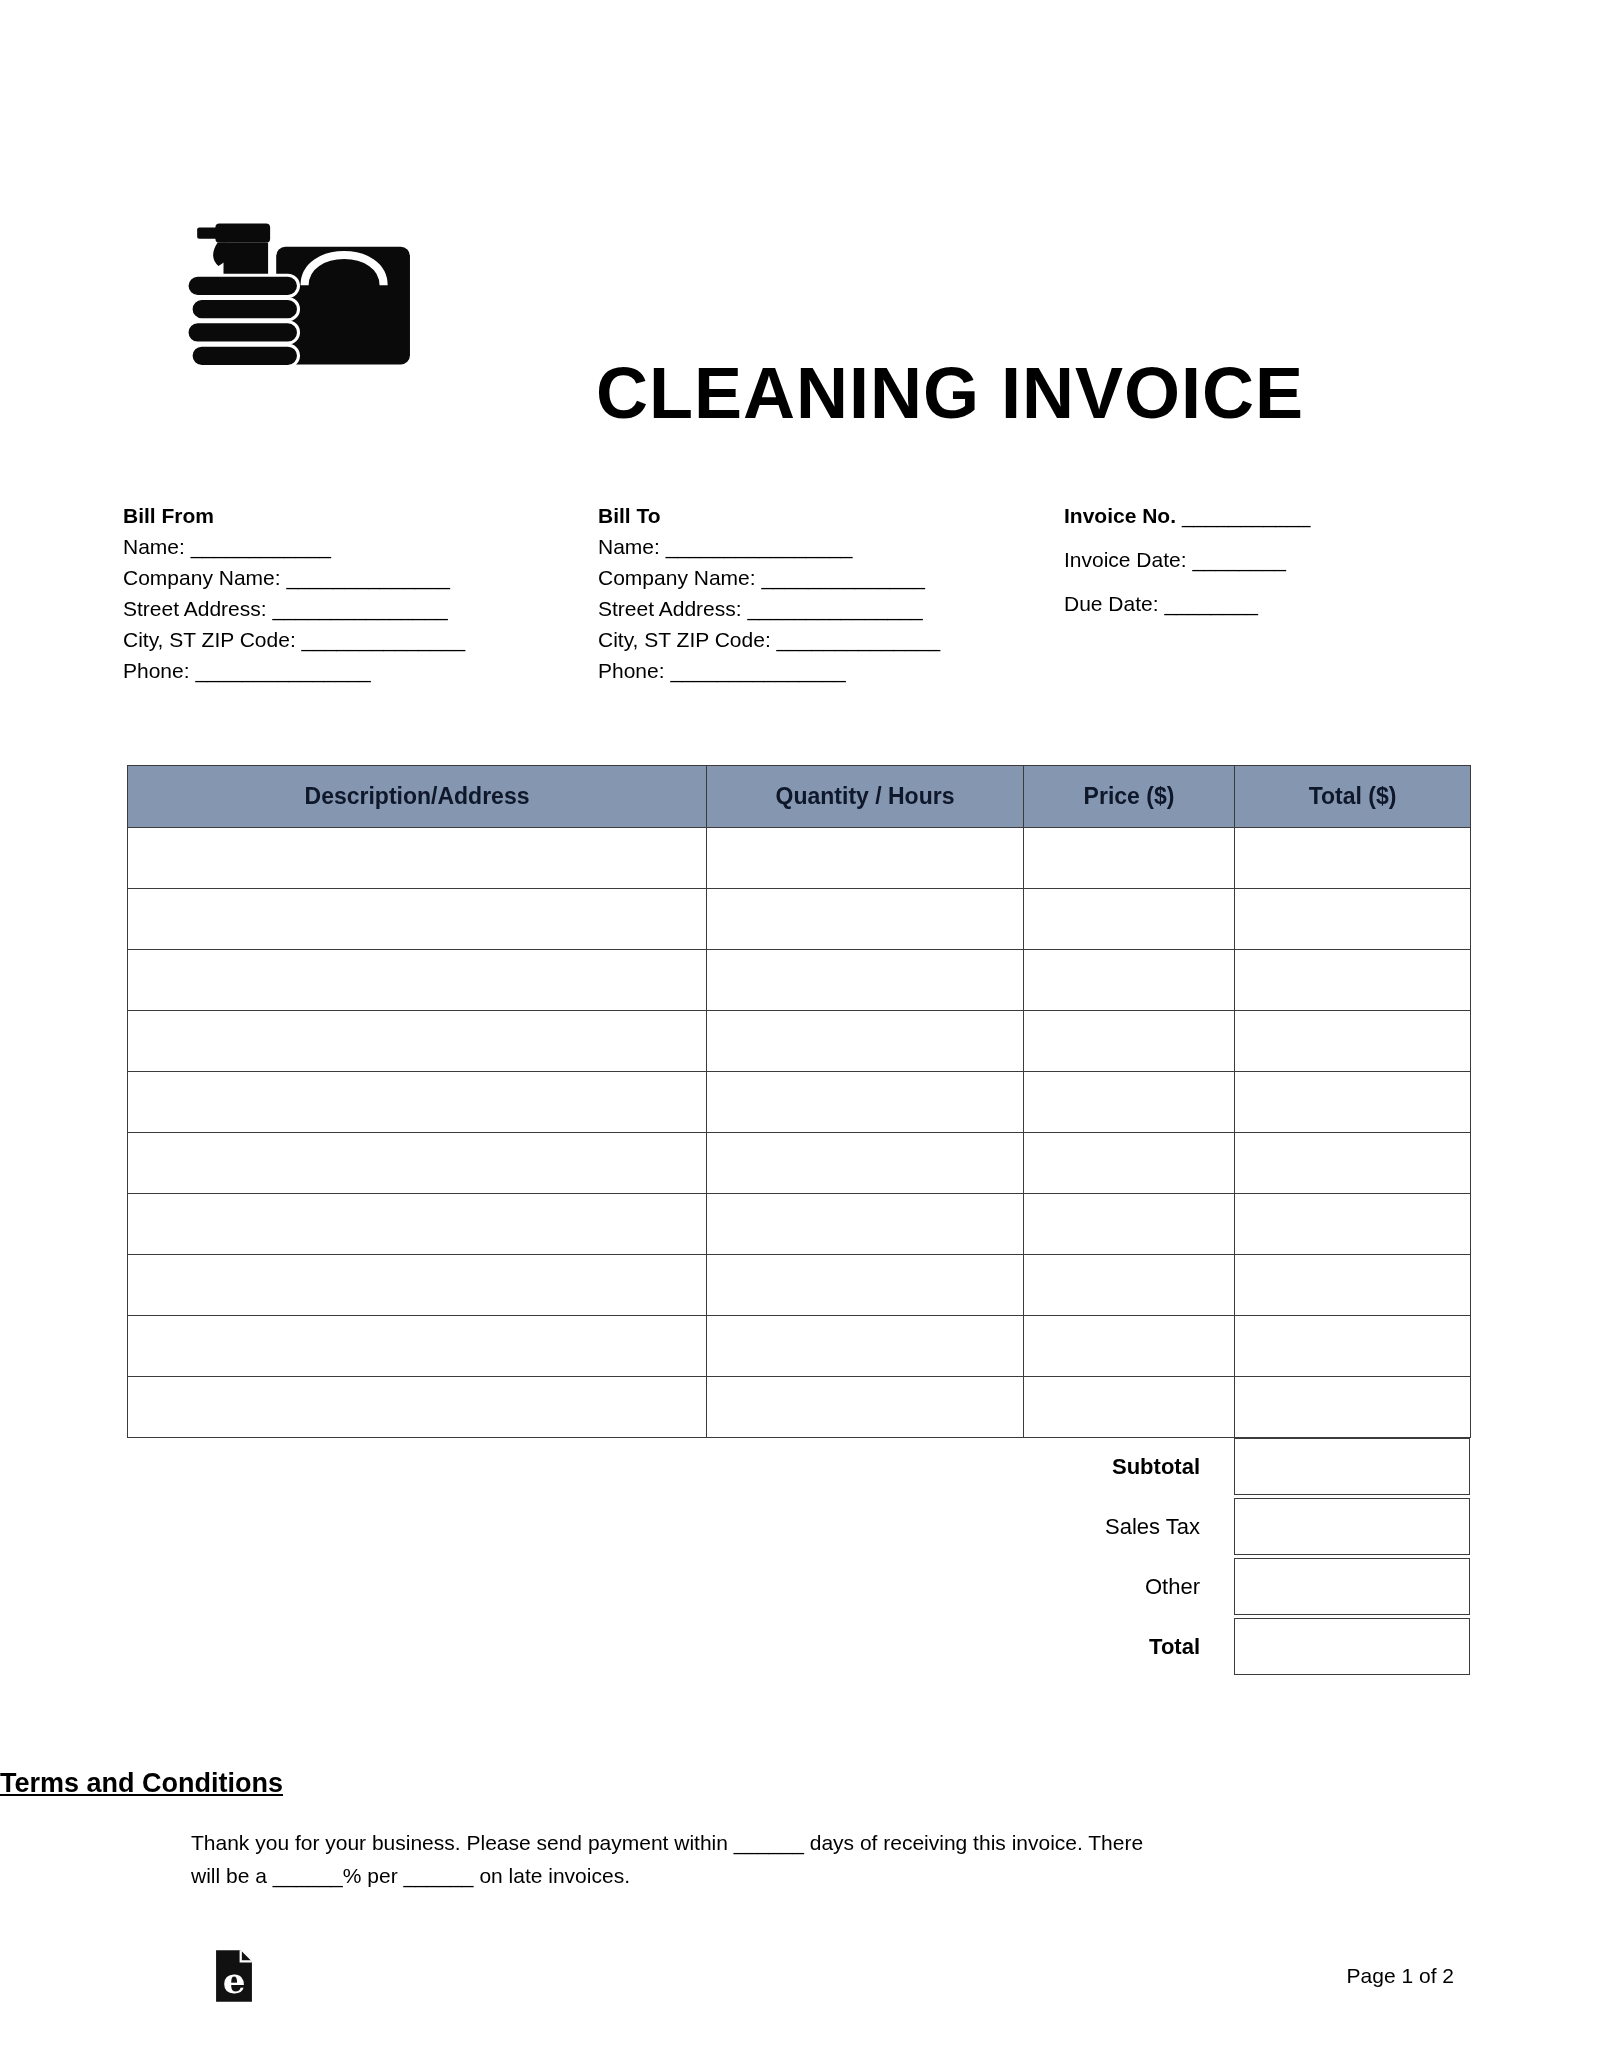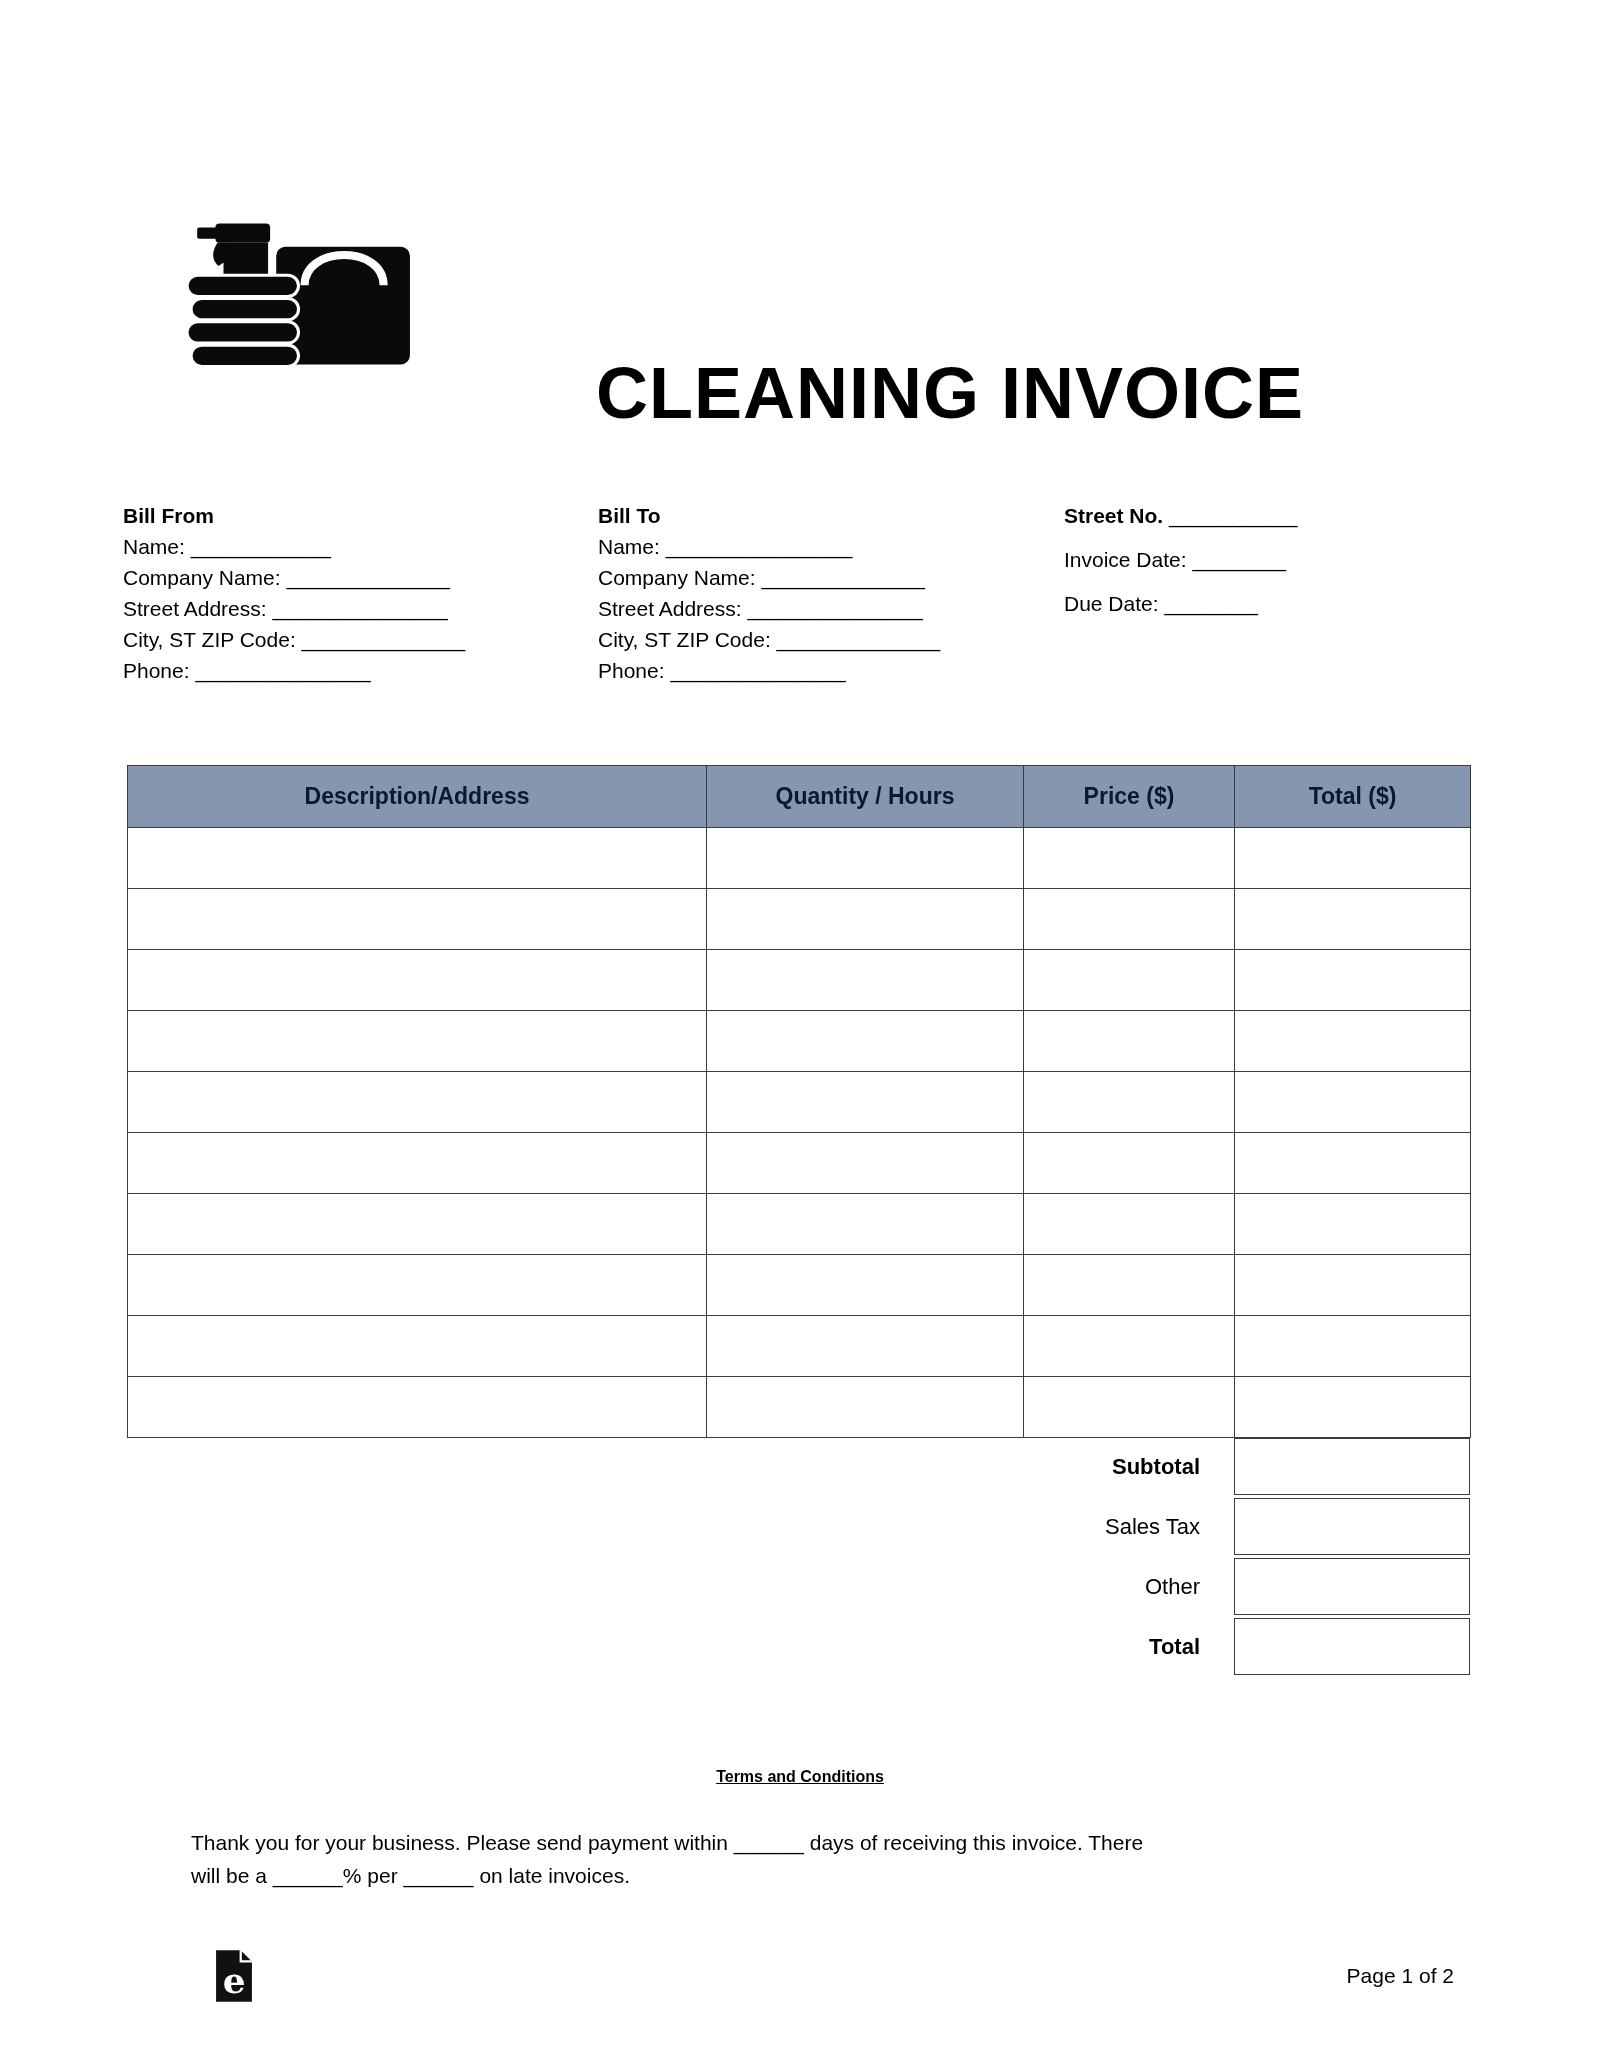--- a/index.html
+++ b/index.html
@@ -102,22 +102,21 @@
     background: #fff;
     flex: none;
   }
 
   
   .terms-heading {
     position: absolute;
     left: 0;
     top: 1768px;
     width: 1600px;
-    text-align: center;
-    font-size: 16px;
+    font-size: 27px;
     font-weight: bold;
     text-decoration: underline;
   }
   .terms-body {
     position: absolute;
     left: 191px;
     top: 1826px;
     width: 1260px;
     font-size: 21px;
     line-height: 33px;
@@ -174,21 +173,21 @@
   <section class="info-col bill-to">
     <div class="info-heading">Bill To</div>
     <div class="info-line">Name: ________________</div>
     <div class="info-line">Company Name: ______________</div>
     <div class="info-line">Street Address: _______________</div>
     <div class="info-line">City, ST ZIP Code: ______________</div>
     <div class="info-line">Phone: _______________</div>
   </section>
 
   <section class="info-col invoice-meta">
-    <div class="info-line"><span class="bold">Street No.</span>&nbsp;<span>___________</span></div>
+    <div class="info-line"><span class="bold">Invoice No.</span>&nbsp;<span>___________</span></div>
     <div class="info-line gap1">Invoice Date: ________</div>
     <div class="info-line gap1">Due Date: ________</div>
   </section>
 
   <table class="invoice-table">
     <colgroup>
       <col style="width:579px">
       <col style="width:317px">
       <col style="width:211px">
       <col style="width:236px">

